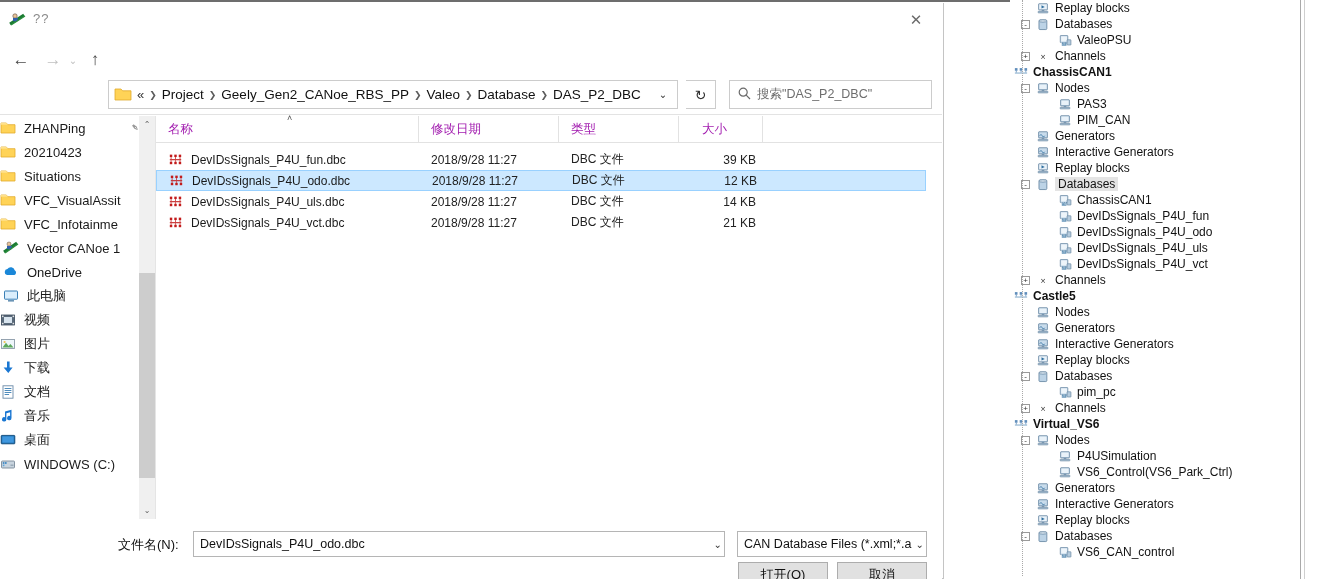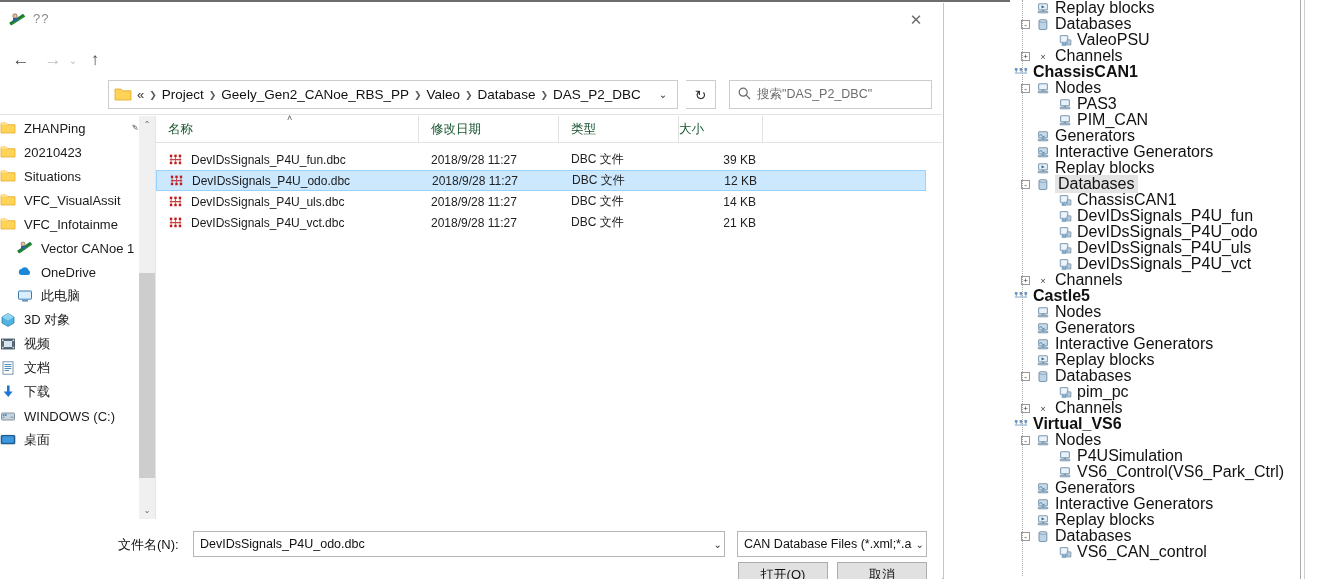--- a/index.html
+++ b/index.html
@@ -92,43 +92,43 @@
   .navpane{
     position:absolute;left:0;top:113px;width:155px;height:403px;
     background:#ffffff;overflow:hidden;
   }
   .nav-item{
     position:relative;height:24px;display:flex;align-items:center;
     font-size:13px;color:#1a1a1a;white-space:nowrap;
   }
   .nav-item .ic{width:17px;height:17px;margin-right:7px;flex:none;position:relative;}
   .nav-item.indent{padding-left:0;}
-  .nav-item.root{padding-left:17px;}
+  .nav-item.root{padding-left:3px;}
   .pin{position:absolute;right:16px;top:6px;color:#9a9a9a;font-size:10px;transform:rotate(45deg);}
   .navpane-scroll{
     position:absolute;left:139px;top:113px;width:16px;height:403px;background:#f0f0f0;
   }
   .nps-up,.nps-dn{
     position:absolute;left:0;width:16px;height:17px;display:flex;align-items:center;
     justify-content:center;font-size:8px;color:#606060;
   }
   .nps-up{top:0;}
   .nps-dn{bottom:0;}
   .nps-thumb{position:absolute;left:0;top:157px;width:16px;height:205px;background:#cdcdcd;}
   .navpane-divider{position:absolute;left:155px;top:113px;width:1px;height:403px;background:#e5e5e5;}
 
   
   .filelist{position:absolute;left:156px;top:113px;width:786px;height:403px;background:#fff;}
   .colhead{position:absolute;left:0;top:0;width:786px;height:26px;}
   .col{
     position:absolute;top:0;height:26px;display:flex;align-items:center;
-    font-size:12.5px;color:#14532d;box-sizing:border-box;
+    font-size:12.5px;color:#a21caf;box-sizing:border-box;
     border-right:1px solid #e2e2e2;padding-left:12px;
   }
-  .col.num{justify-content:flex-start;padding-right:12px;padding-left:0;}
+  .col.num{justify-content:center;padding-right:12px;padding-left:0;}
   .sort-caret{position:absolute;left:131px;top:-3px;font-size:9px;color:#555;}
   .colhead-sep{position:absolute;left:0;top:26px;width:786px;height:1px;background:#e2e2e2;}
   .row{
     position:absolute;left:0;width:770px;height:21px;display:flex;align-items:center;
     font-size:12px;color:#1a1a1a;
   }
   .row.sel{background:#cce8ff;border:1px solid #99d1ff;box-sizing:border-box;}
   .cell{position:absolute;white-space:nowrap;}
   .cell.name{left:12px;display:flex;align-items:center;}
   .cell.date{left:275px;color:#222;}
@@ -165,21 +165,21 @@
   }
   .tree-row{
     position:relative;height:16px;display:flex;align-items:center;
     font-size:12px;color:#111;white-space:nowrap;
   }
   .tree-row .tgl{
     position:absolute;width:9px;height:9px;border:1px solid #9a9a9a;background:#fff;
     font-size:8px;line-height:8px;text-align:center;color:#333;box-sizing:border-box;
   }
   .tree-row .tico{width:14px;height:13px;margin-right:5px;flex:none;position:relative;}
-  .tree-row .tlabel{font-size:16px;}
+  .tree-row .tlabel{font-size:12px;}
   .tree-row.bus .tlabel{font-weight:bold;}
   .tree-row.hl .tlabel{background:#e4e4e4;padding:0 3px;}
   .panel-divider{position:absolute;left:1300px;top:0;width:1px;height:579px;background:#a9a9a9;}
   .panel-divider2{position:absolute;left:1304px;top:0;width:1px;height:579px;background:#cfcfcf;}
   .topline{position:absolute;left:0;top:0;width:1010px;height:2px;background:#6d6d6d;}
 </style>
 </head>
 <body>
 
 <div id="root">
@@ -337,68 +337,75 @@
         </div>
         <div class="nav-item root">
           <span class="ic"><svg viewBox="0 0 16 16" width="16" height="16">
               <rect x="1.5" y="3" width="13" height="8.2" rx="0.6" fill="#dbeefc" stroke="#3b7fb5" stroke-width="1"></rect>
               <rect x="5" y="12" width="6" height="1.6" fill="#6a94b5"></rect>
             </svg></span>
           <span>此电脑</span>
         </div>
         <div class="nav-item indent">
           <span class="ic"><svg viewBox="0 0 16 16" width="16" height="16">
-              <path d="M8 1.6 L14 5 V11 L8 14.4 L2 11 V5 Z" fill="#53b3e0" stroke="#2b7ea8" stroke-width="0.8"></path>
-              <path d="M8 1.6 L14 5 L8 8.4 L2 5 Z" fill="#8fd5f2"></path>
-            </svg></span>
-          <span>3D 对象</span>
-        </div>
-        <div class="nav-item indent">
-          <span class="ic"><svg viewBox="0 0 16 16" width="16" height="16">
               <rect x="1.5" y="3" width="13" height="10" fill="#5a6a7a" stroke="#3a4a5a" stroke-width="0.8"></rect>
               <rect x="4" y="5" width="8" height="6" fill="#d8e4ee"></rect>
               <rect x="2" y="3.6" width="1.5" height="1.5" fill="#e5e5e5"></rect>
               <rect x="2" y="10.8" width="1.5" height="1.5" fill="#e5e5e5"></rect>
               <rect x="12.6" y="3.6" width="1.5" height="1.5" fill="#e5e5e5"></rect>
               <rect x="12.6" y="10.8" width="1.5" height="1.5" fill="#e5e5e5"></rect>
             </svg></span>
           <span>视频</span>
         </div>
         <div class="nav-item indent">
           <span class="ic"><svg viewBox="0 0 16 16" width="16" height="16">
+              <rect x="1.5" y="3.5" width="13" height="9" fill="#eef6fb" stroke="#8a9aa8" stroke-width="0.9"></rect>
+              <path d="M2.5 11.5 L6 6.8 L8.6 10 L10.4 8 L13.5 11.5 Z" fill="#5ca85c"></path>
+              <circle cx="4.6" cy="6" r="1.1" fill="#f2c14e"></circle>
+            </svg></span>
+          <span>图片</span>
+        </div>
+        <div class="nav-item indent">
+          <span class="ic"><svg viewBox="0 0 16 16" width="16" height="16">
+              <path d="M7 1.5 h2.6 v6 h3 L8.3 13 L3.6 7.5 h3.4 Z" fill="#1a77d2"></path>
+            </svg></span>
+          <span>下载</span>
+        </div>
+        <div class="nav-item indent">
+          <span class="ic"><svg viewBox="0 0 16 16" width="16" height="16">
               <rect x="3" y="1.8" width="10" height="12.4" fill="#ffffff" stroke="#6a8aa8" stroke-width="0.9"></rect>
               <rect x="4.6" y="4" width="6.8" height="0.9" fill="#3b7fb5"></rect>
               <rect x="4.6" y="6" width="6.8" height="0.9" fill="#3b7fb5"></rect>
               <rect x="4.6" y="8" width="6.8" height="0.9" fill="#3b7fb5"></rect>
               <rect x="4.6" y="10" width="4.5" height="0.9" fill="#3b7fb5"></rect>
             </svg></span>
           <span>文档</span>
         </div>
         <div class="nav-item indent">
           <span class="ic"><svg viewBox="0 0 16 16" width="16" height="16">
-              <path d="M7 1.5 h2.6 v6 h3 L8.3 13 L3.6 7.5 h3.4 Z" fill="#1a77d2"></path>
-            </svg></span>
-          <span>下载</span>
+              <path d="M11.5 1.8 v8.1 a2.2 2.2 0 1 1 -1.4 -2 V4.2 L6.4 5.2 v6 a2.2 2.2 0 1 1 -1.4 -2 V3.6 Z" fill="#1a77d2"></path>
+            </svg></span>
+          <span>音乐</span>
+        </div>
+        <div class="nav-item indent">
+          <span class="ic"><svg viewBox="0 0 16 16" width="16" height="16">
+              <rect x="1.2" y="3.4" width="13.6" height="8.4" rx="0.6" fill="#1464a5" stroke="#0d4a7a" stroke-width="0.9"></rect>
+              <rect x="2.2" y="4.3" width="11.6" height="6.4" fill="#3f97de"></rect>
+            </svg></span>
+          <span>桌面</span>
         </div>
         <div class="nav-item indent">
           <span class="ic"><svg viewBox="0 0 16 16" width="16" height="16">
               <rect x="1.5" y="5" width="13" height="7" rx="0.8" fill="#c8d4de" stroke="#7a8a98" stroke-width="0.9"></rect>
               <rect x="2.8" y="6.2" width="1.6" height="1.6" fill="#2d7fc0"></rect>
               <rect x="5" y="6.2" width="1.6" height="1.6" fill="#2d7fc0"></rect>
               <rect x="2.8" y="8.6" width="1.6" height="1.6" fill="#5aa5dd"></rect>
               <rect x="10.5" y="8.6" width="3" height="1.2" fill="#8fa0ae"></rect>
             </svg></span>
           <span>WINDOWS (C:)</span>
-        </div>
-        <div class="nav-item indent">
-          <span class="ic"><svg viewBox="0 0 16 16" width="16" height="16">
-              <rect x="1.2" y="3.4" width="13.6" height="8.4" rx="0.6" fill="#1464a5" stroke="#0d4a7a" stroke-width="0.9"></rect>
-              <rect x="2.2" y="4.3" width="11.6" height="6.4" fill="#3f97de"></rect>
-            </svg></span>
-          <span>桌面</span>
         </div>
       </div>
     <div class="navpane-scroll">
       <div class="nps-up">⌃</div>
       <div class="nps-thumb"></div>
       <div class="nps-dn">⌄</div>
     </div>
     <div class="navpane-divider"></div>
 
     <div class="filelist">

